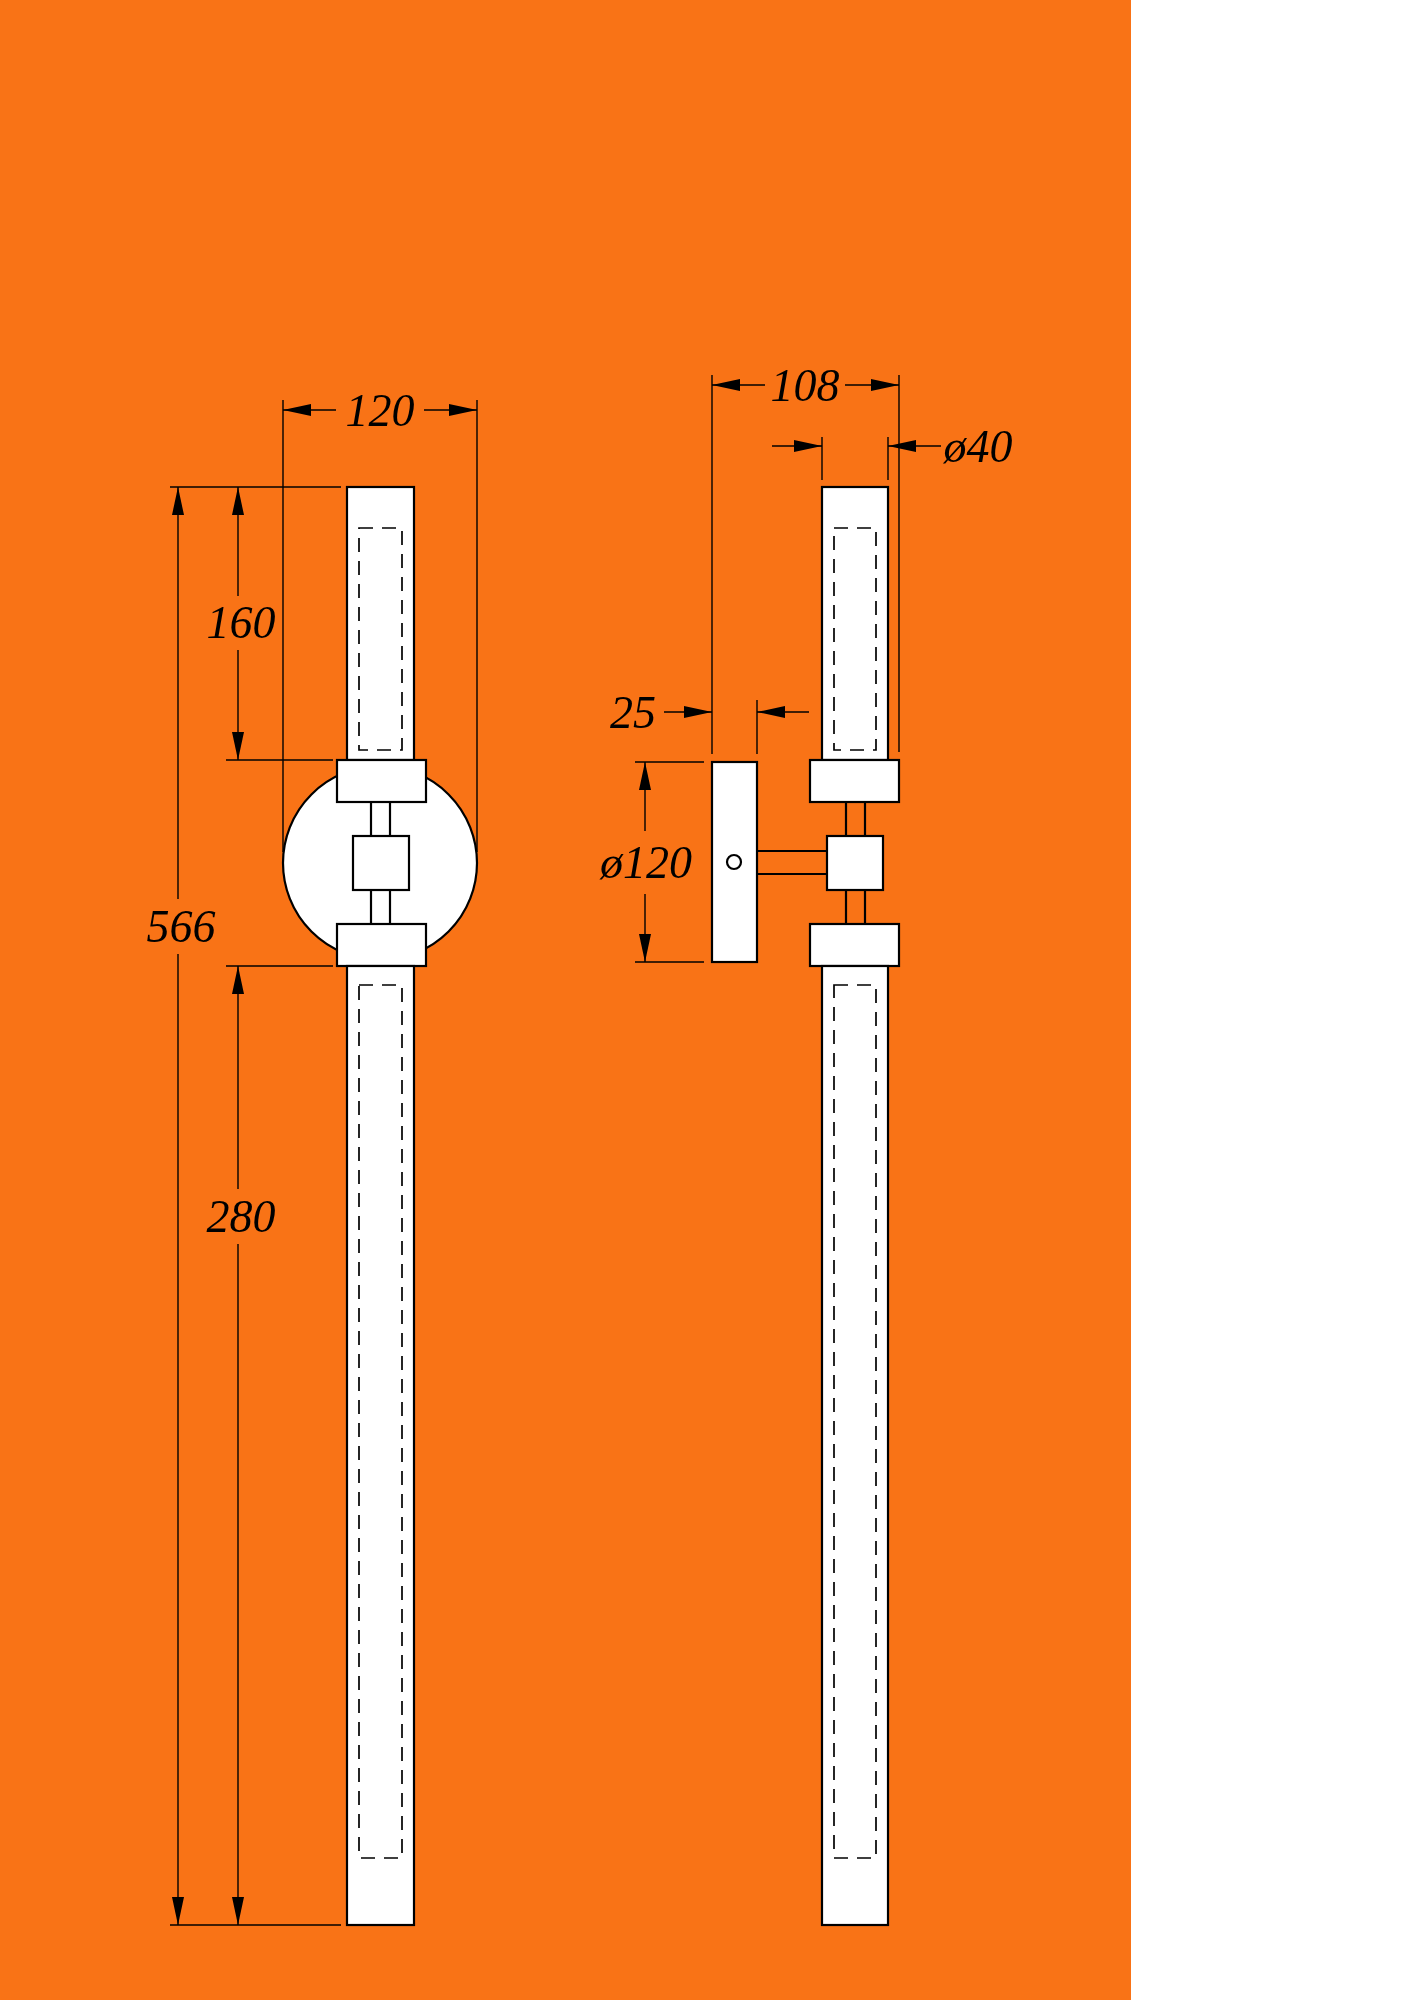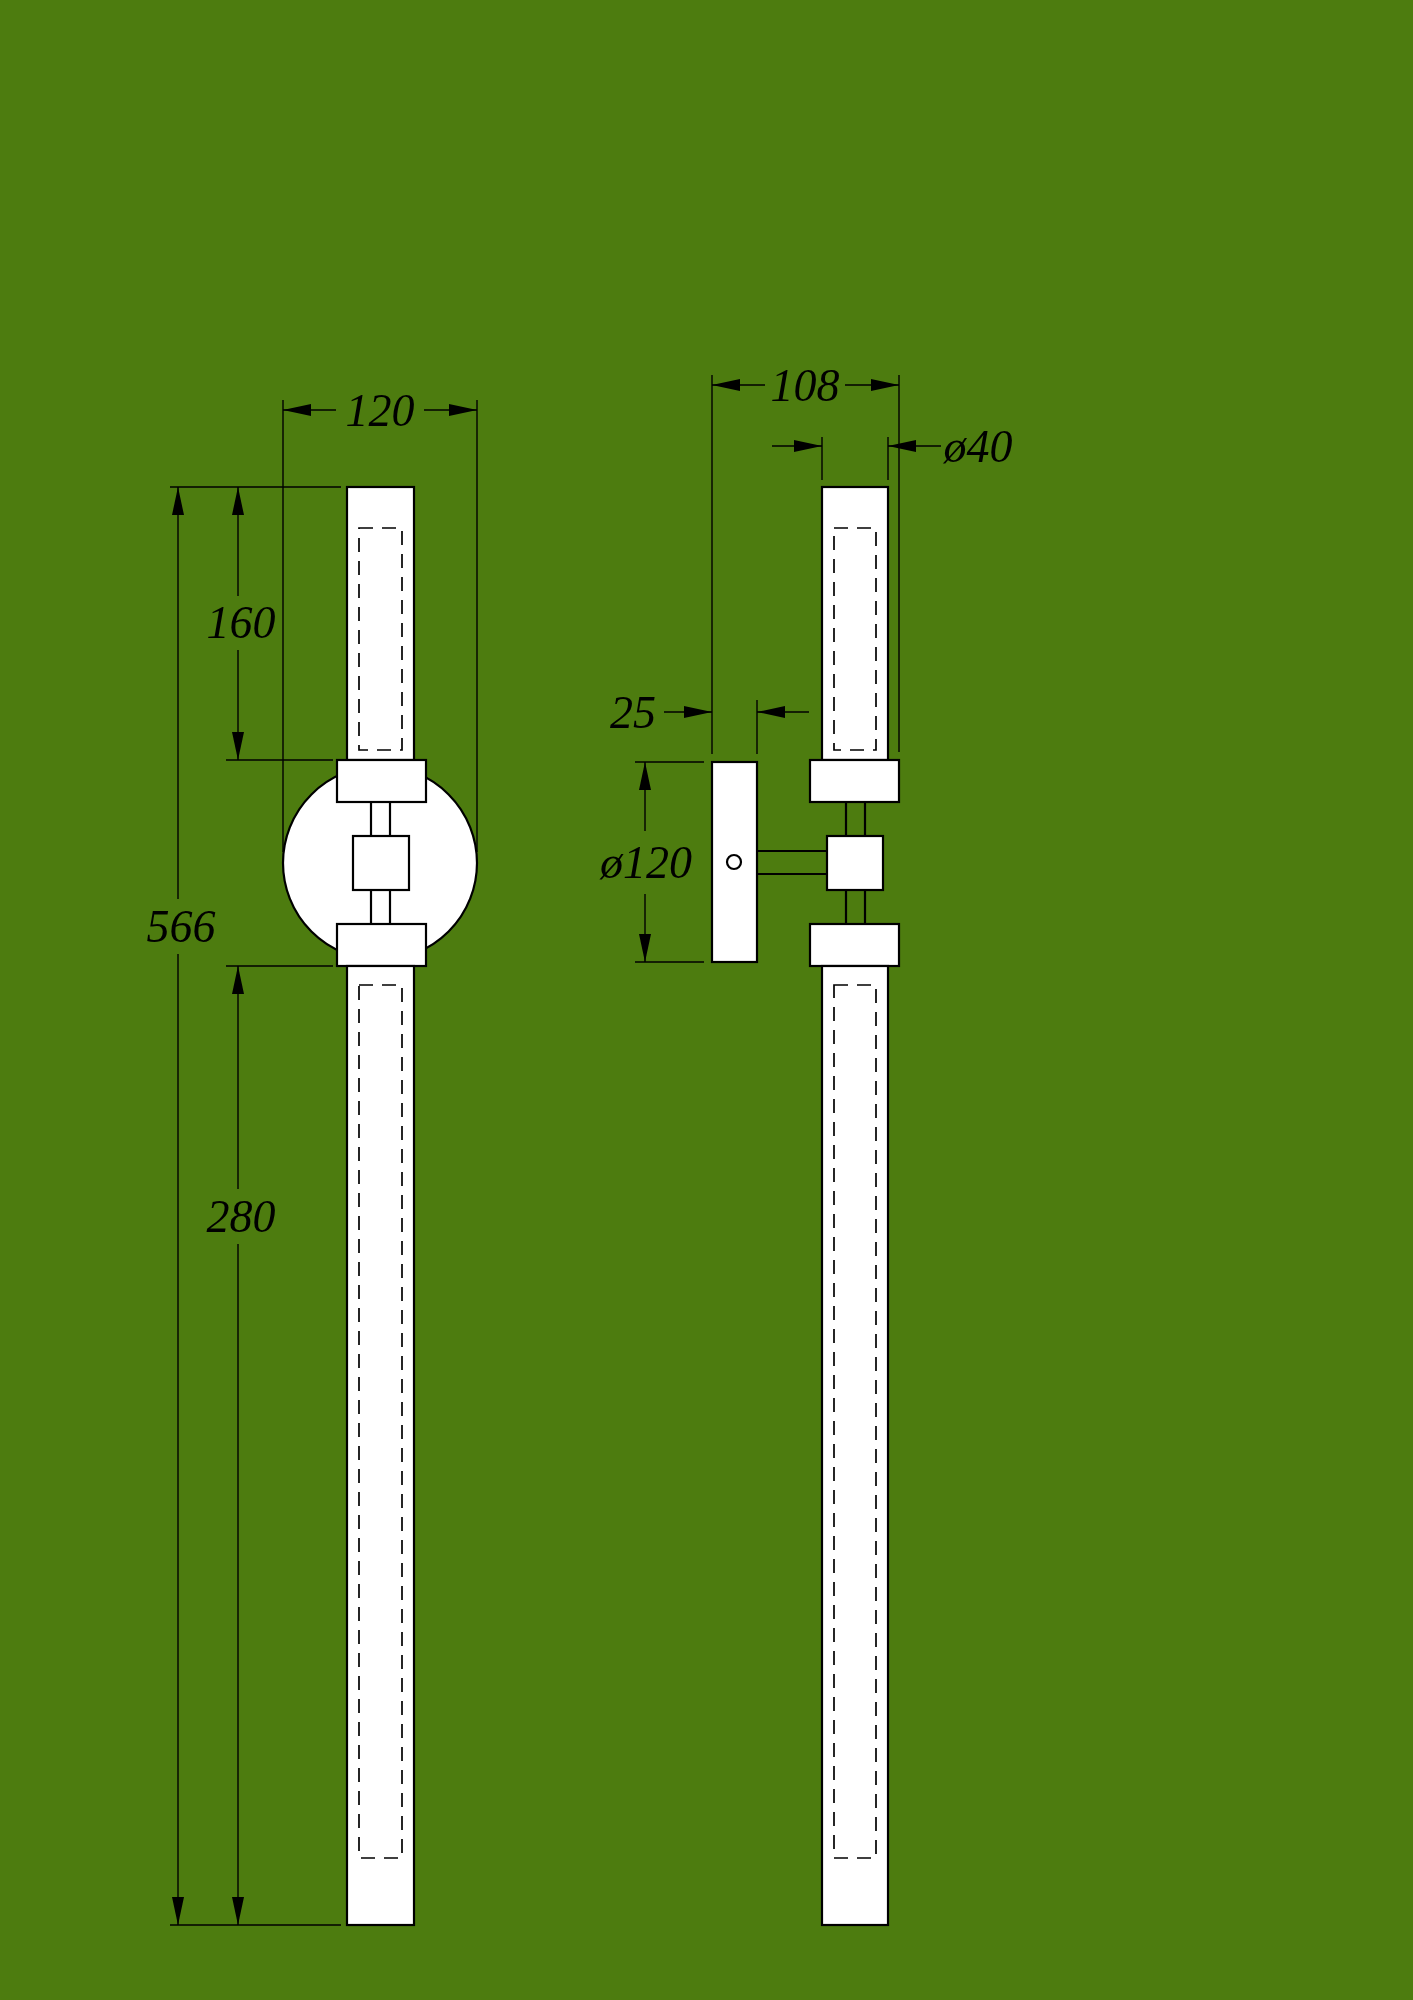--- a/index.html
+++ b/index.html
@@ -1,21 +1,21 @@
 <!DOCTYPE html>
 <html><head>
 <meta charset="utf-8">
 <title>Technical Drawing</title>
 <style>
   html, body { margin: 0; padding: 0; background: #ffffff; }
   .canvas {
     position: relative;
-    width: 1413px;
+    width: 1131px;
     height: 2000px;
-    background: #4d7c0f;
+    background: #f97316;
     overflow: hidden;
   }
   svg { display: block; }
   .obj  { fill: #ffffff; stroke: #000000; stroke-width: 2.2; }
   .objn { fill: none;    stroke: #000000; stroke-width: 2.2; }
   .dash { fill: none;    stroke: #000000; stroke-width: 1.7; stroke-dasharray: 14 9; }
   .dim  { fill: none;    stroke: #000000; stroke-width: 1.4; }
   .arr  { fill: #000000; stroke: none; }
   .lbl  {
     font-family: "Liberation Serif", "DejaVu Serif", serif;

